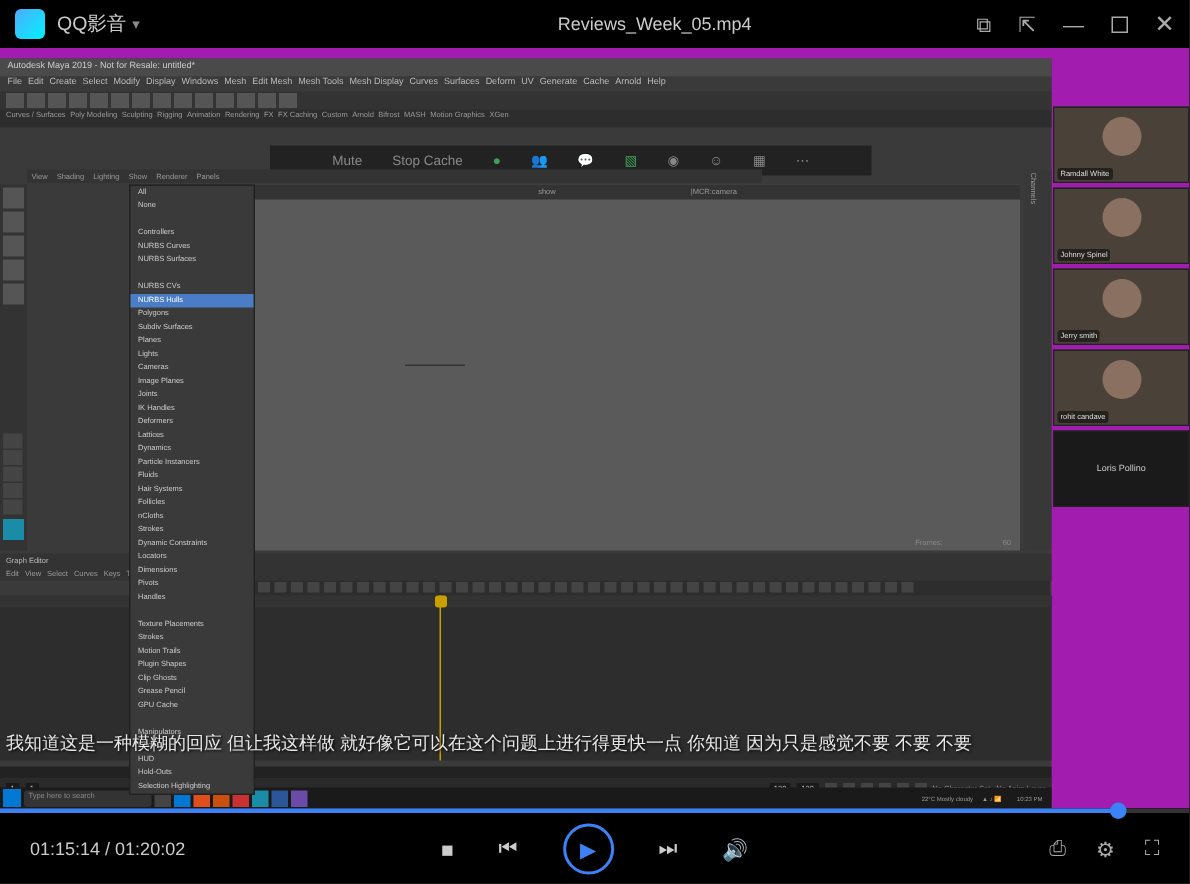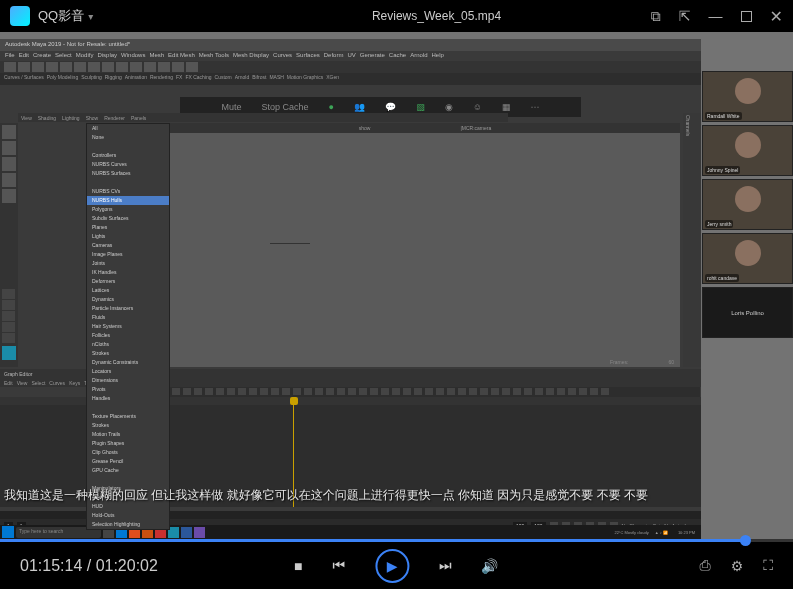--- a/index.html
+++ b/index.html
@@ -10,21 +10,21 @@
 .qq-logo { width:20px; height:20px; background:linear-gradient(135deg,#4facfe,#00f2fe); border-radius:4px; margin-right:8px; }
 .qq-title { font-size:13px; color:#ccc; }
 .qq-drop { margin-left:4px; color:#888; font-size:10px; }
 .qq-filename { position:absolute; left:50%; transform:translateX(-50%); font-size:12px; color:#ccc;margin-left:40px; }
 .qq-winbtns { margin-left:auto; display:flex; gap:18px; align-items:center; }
 .qq-winbtns span { color:#aaa; font-size:14px; }
 .qq-winbtns .box { width:11px; height:11px; border:1px solid #aaa; display:inline-block; }
 .qq-winbtns .x { font-size:16px; }
 
 
-.video-area { position:absolute; top:32px; left:0; right:0; bottom:50px; background:#737373; }
+.video-area { position:absolute; top:32px; left:0; right:0; bottom:50px; background:#a21caf; }
 
 
 .maya { position:absolute; left:0; top:7px; width:701px; height:500px; background:#3a3a3a; }
 .maya-title { height:12px; background:#4a4a4a; color:#ccc; font-size:6px; padding:2px 5px; }
 .maya-menu { height:10px; background:#3a3a3a; display:flex; gap:4px; padding:1px 5px; }
 .maya-menu span { color:#bbb; font-size:6px; }
 .maya-shelf { height:12px; background:#333; display:flex; gap:2px; padding:1px 4px; }
 .maya-shelf .sb { width:12px; height:10px; background:#555; }
 .maya-shelf2 { height:12px; background:#2d2d2d; display:flex; gap:3px; padding:1px 4px; }
 .maya-shelf2 span { color:#999; font-size:5px; }
@@ -98,21 +98,21 @@
 .disp-panel { position:absolute; top:258px; right:0; width:91px; background:#333; padding:2px; }
 .disp-panel .hd { color:#999; font-size:5px; padding:1px; }
 .disp-panel .row { color:#888; font-size:5px; padding:1px; }
 
 
 .player-bar { position:absolute; bottom:0; left:0; right:0; height:50px; background:#000; }
 .progress { position:absolute; top:0; left:0; right:0; height:3px; background:#333; }
 .progress .fill { height:100%; width:94%; background:#3b82f6; position:relative; }
 .progress .thumb { position:absolute; right:-6px; top:-4px; width:11px; height:11px; background:#3b82f6; border-radius:50%; }
 .pb-content { position:absolute; top:3px; left:0; right:0; bottom:0; display:flex; align-items:center; padding:0 20px; }
-.pb-time { color:#ccc; font-size:16px; }
+.pb-time { color:#ccc; font-size:12px; }
 .pb-center { position:absolute; left:50%; transform:translateX(-50%); display:flex; gap:30px; align-items:center; }
 .pb-center span { color:#ccc; font-size:14px; }
 .pb-play { width:34px; height:34px; border:2px solid #3b82f6; border-radius:50%; display:flex; align-items:center; justify-content:center; color:#3b82f6; font-size:14px; }
 .pb-right { margin-left:auto; display:flex; gap:20px; align-items:center; }
 .pb-right span { color:#aaa; font-size:14px; }
 
 
 .sidetools { position:absolute; top:84px; left:0; width:18px; height:244px; background:#333; }
 .sidetools .t { width:14px; height:14px; margin:2px auto; background:#555; }
 .sidetools2 { position:absolute; top:250px; left:2px; width:14px; }

